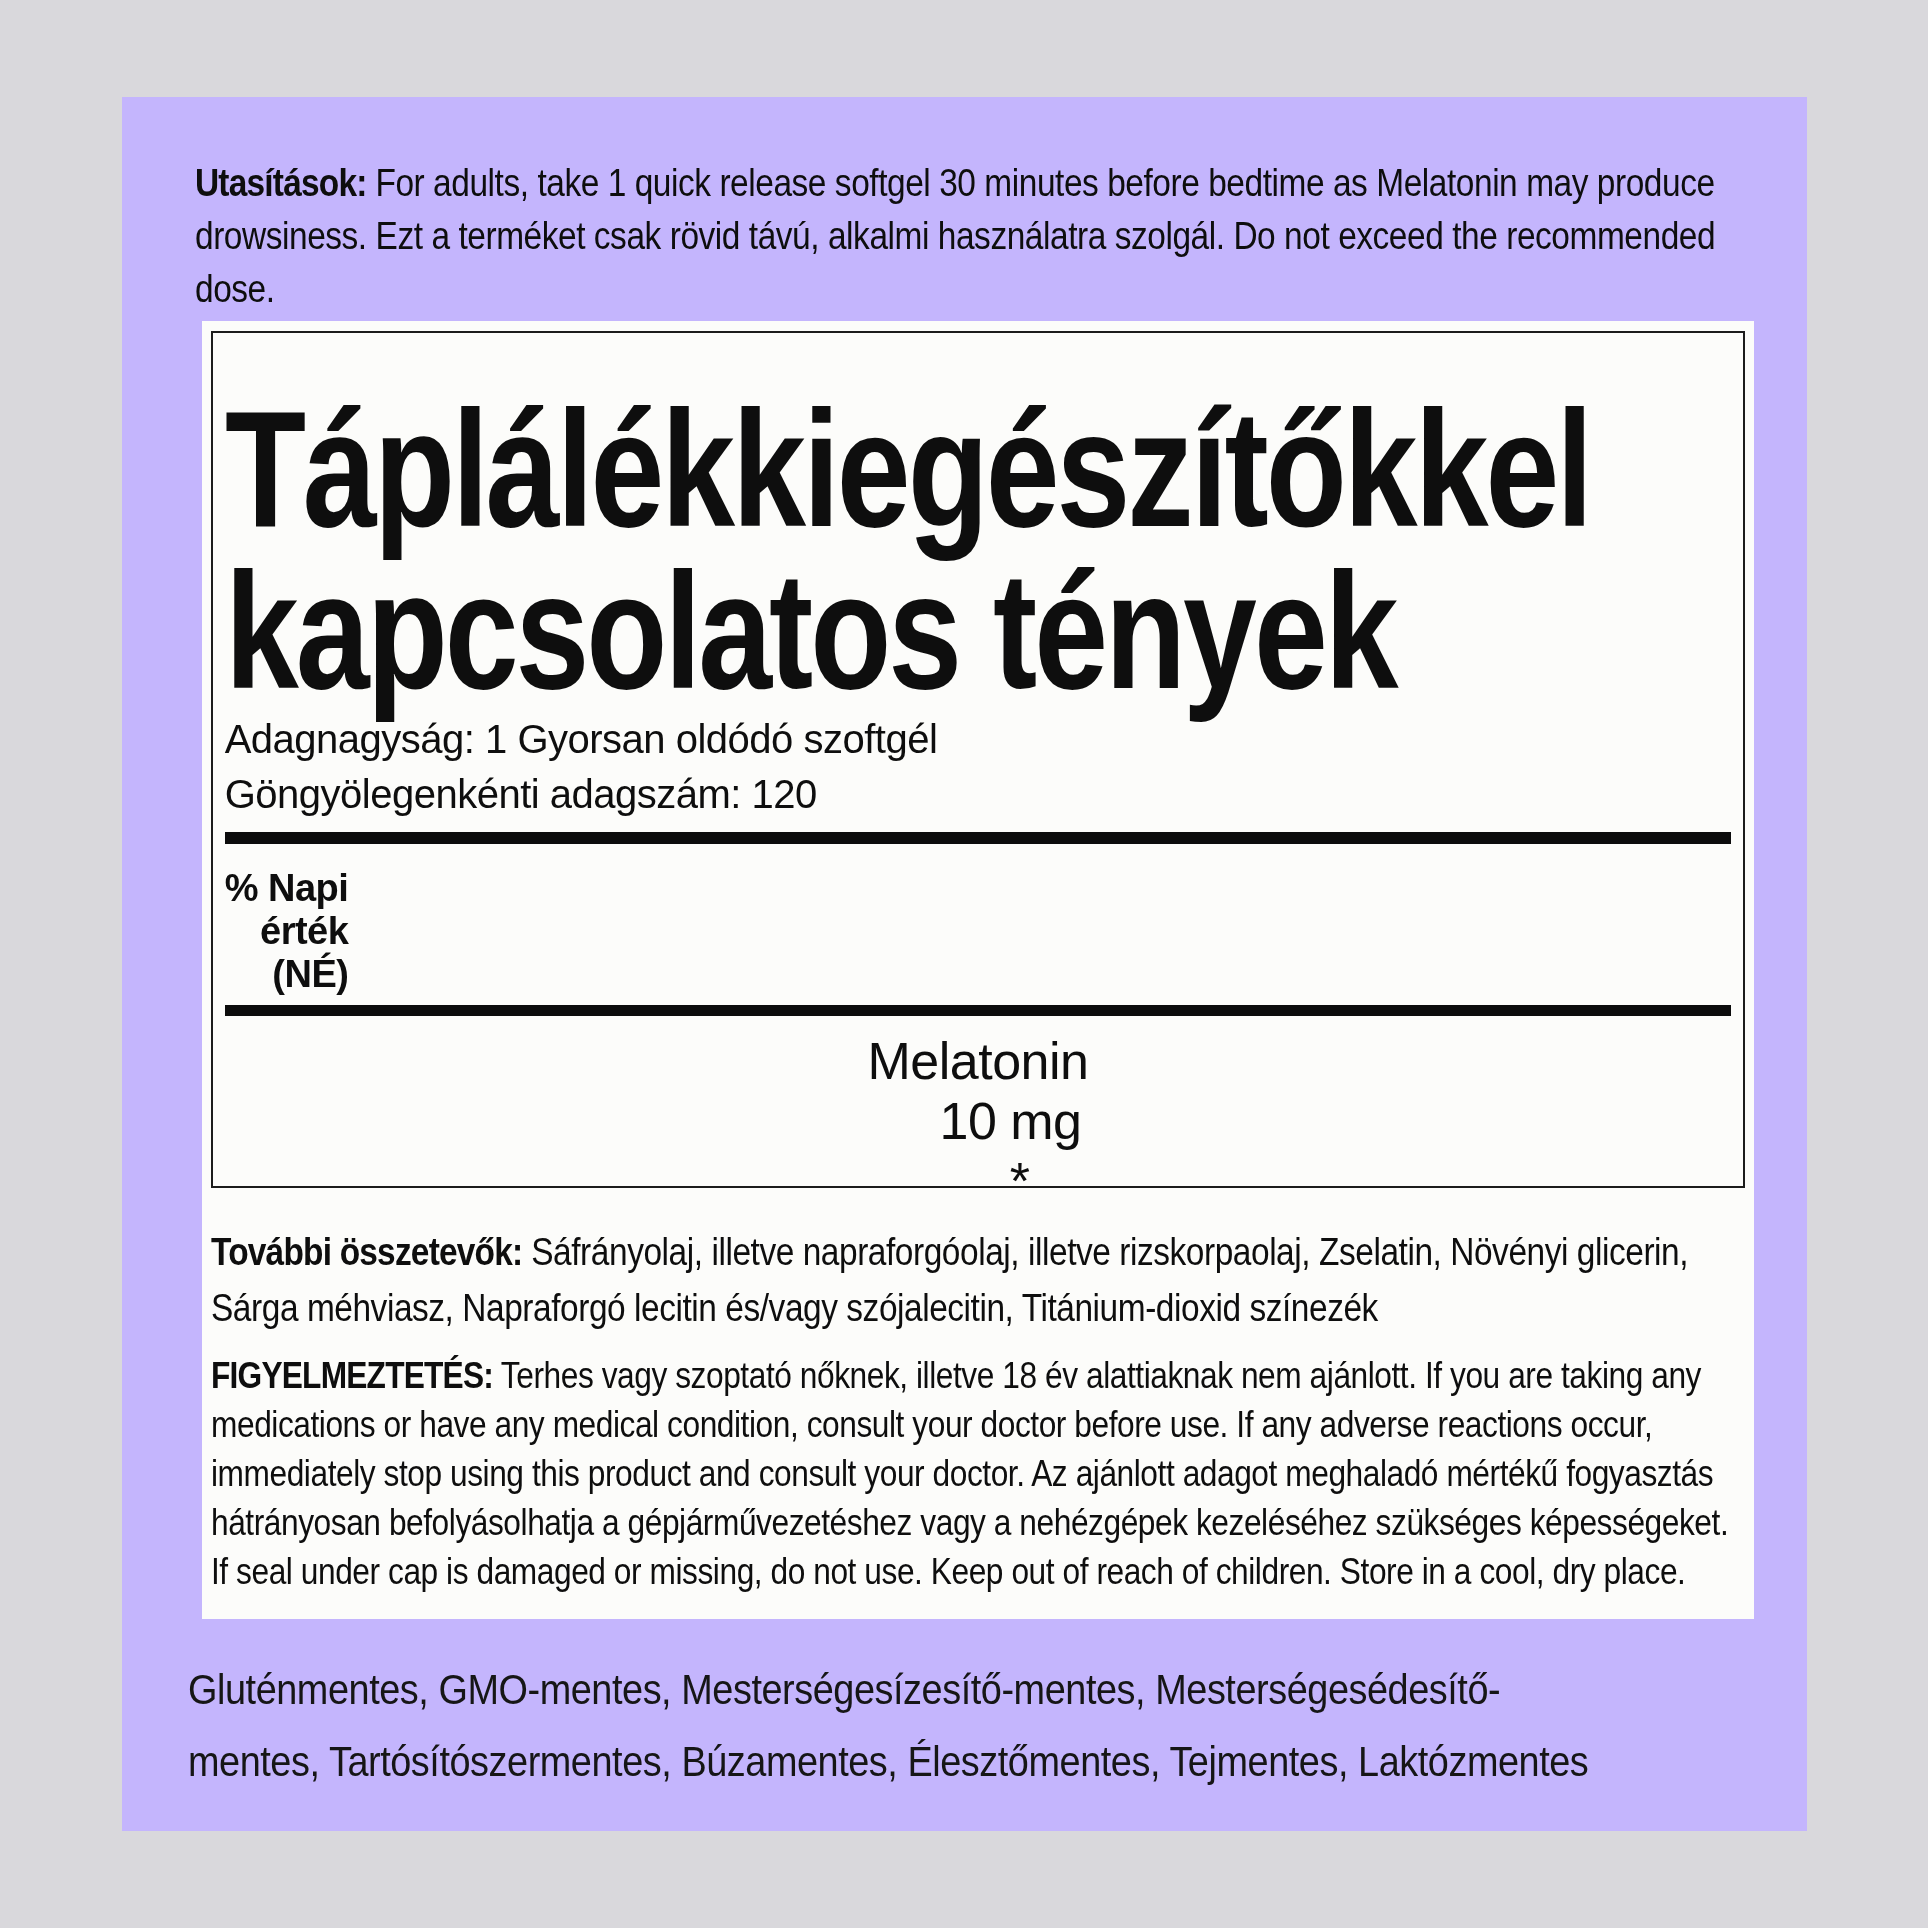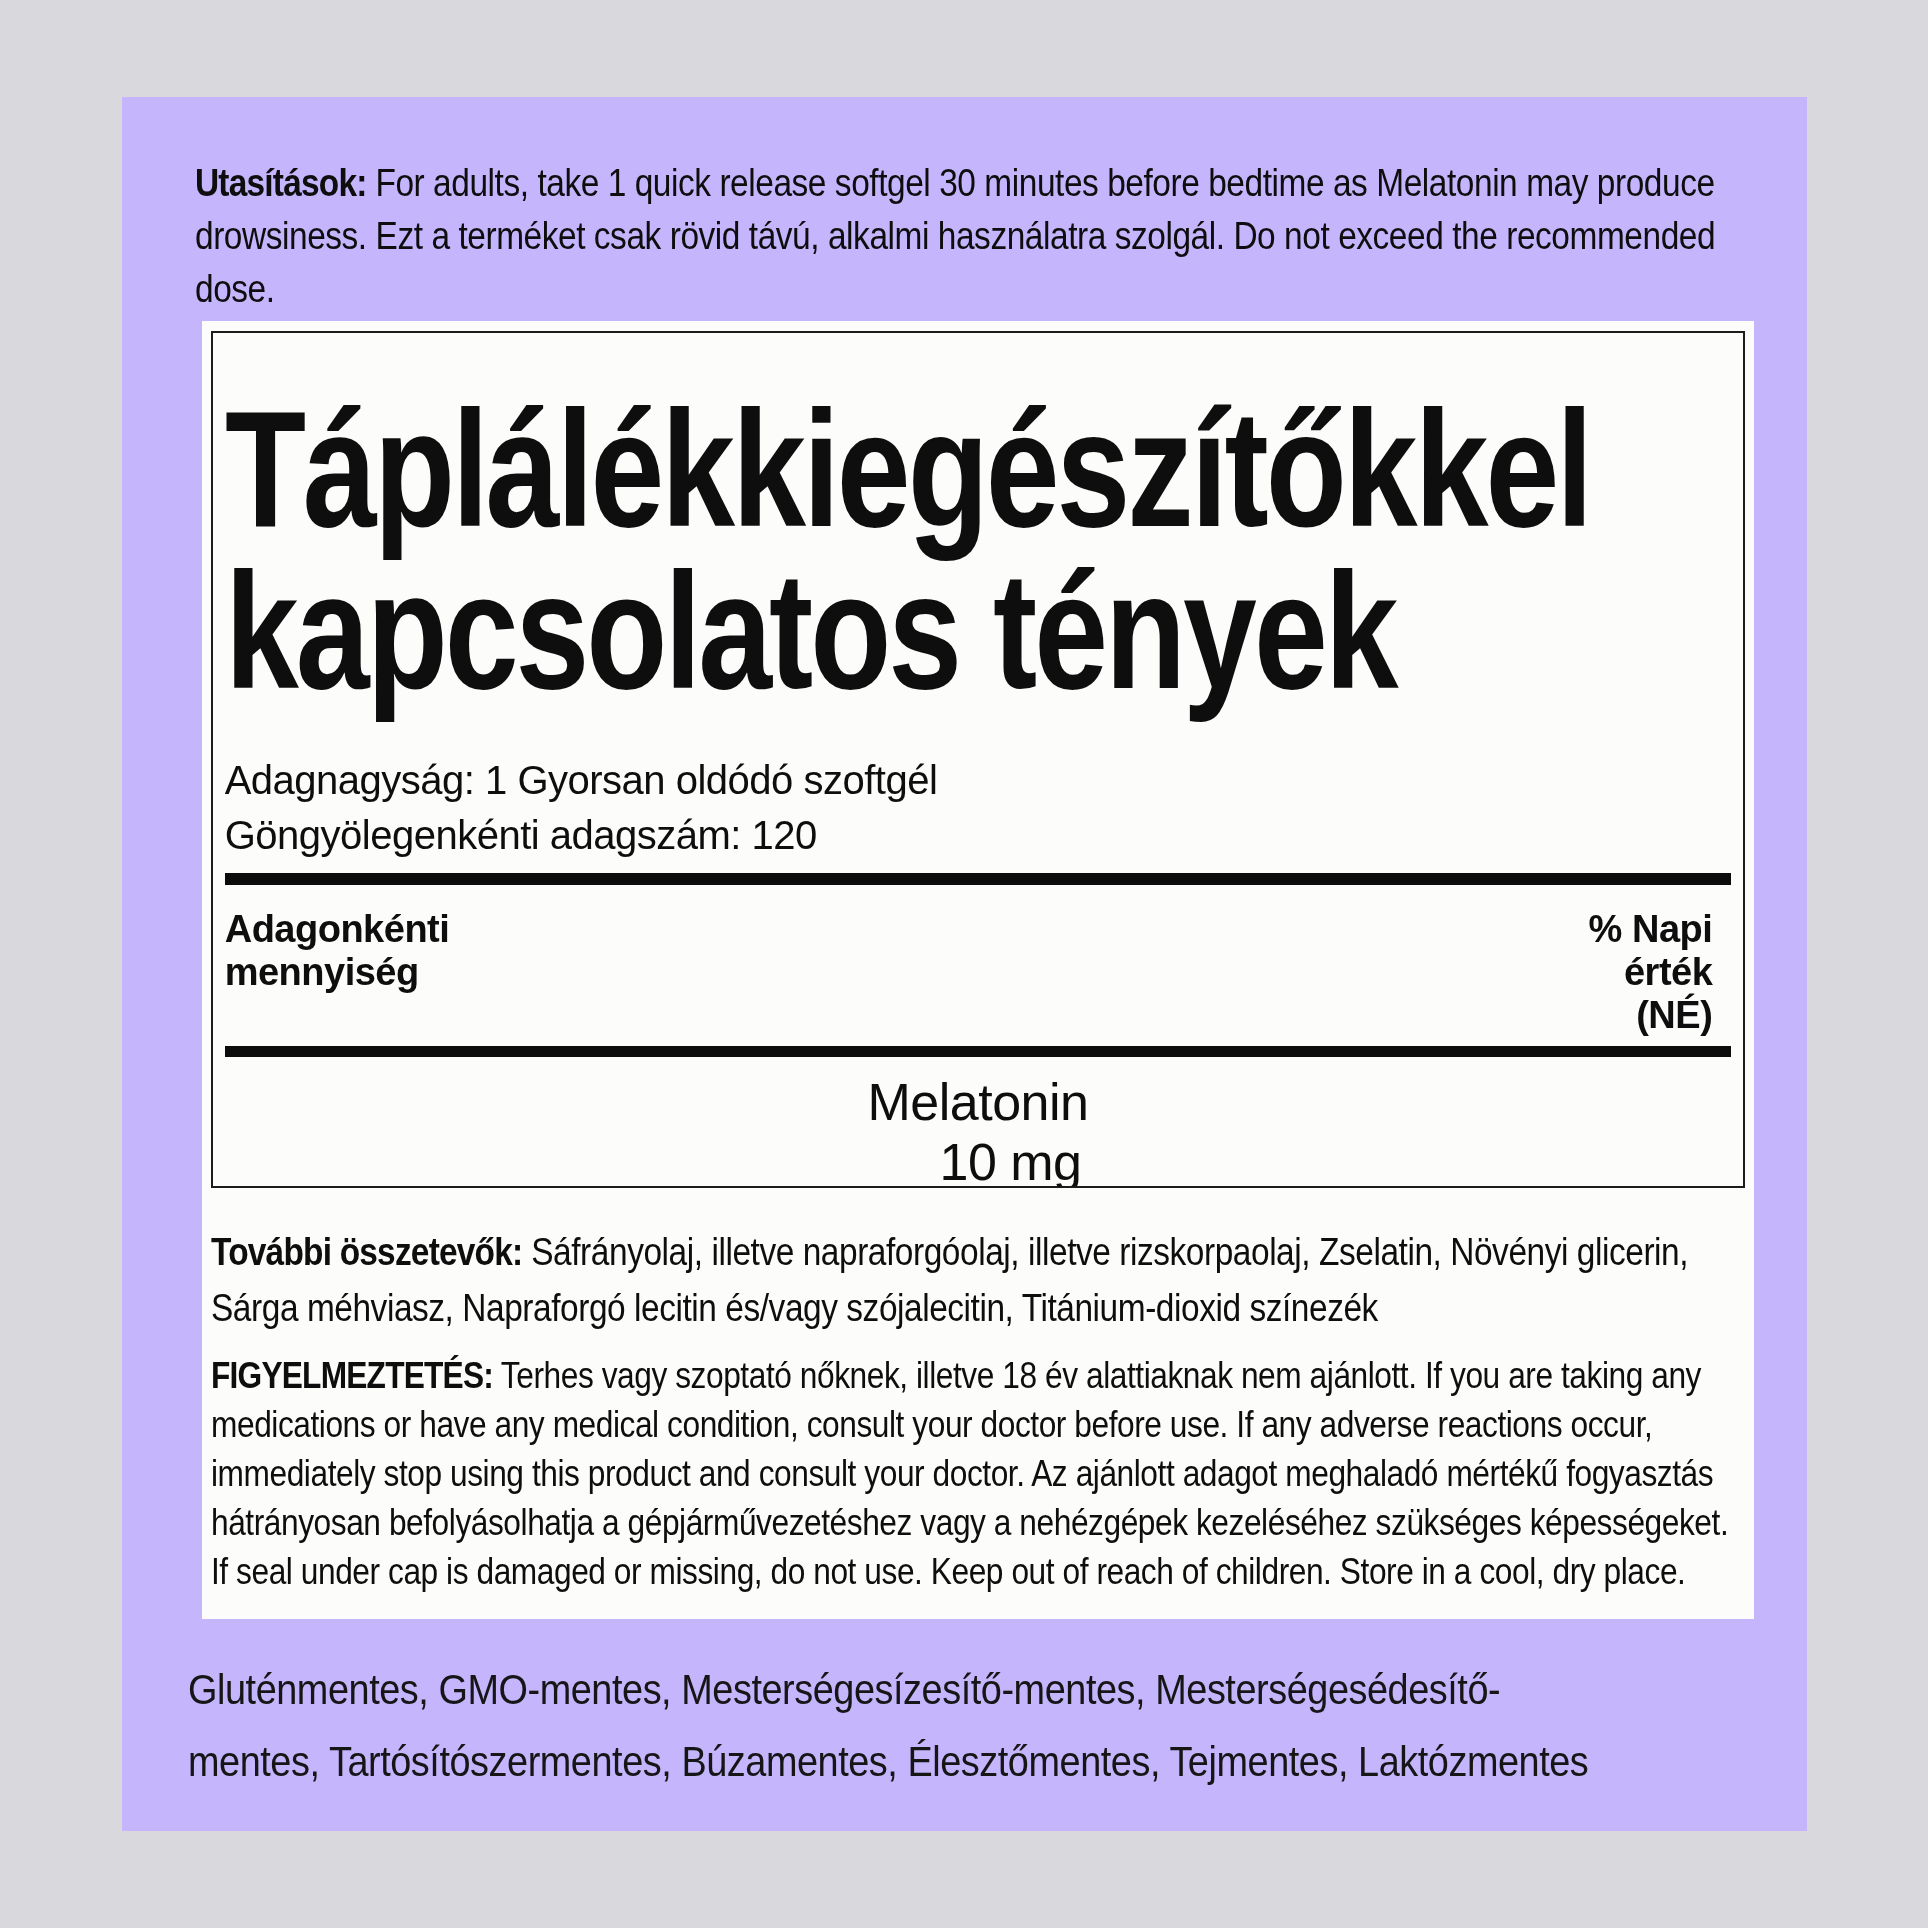--- a/index.html
+++ b/index.html
@@ -41,21 +41,21 @@
     background:#fcfcfa;
     height:857px;
     overflow:hidden;
   }
   .title-block{margin-top:55px;}
   .title-line{
     font-size:166px;font-weight:700;letter-spacing:-3.8px;
     line-height:162px;height:162px;white-space:nowrap;
     transform:scaleX(0.80);transform-origin:0 0;
   }
-  .serving{margin-top:41px;font-size:40px;line-height:55px;letter-spacing:-0.5px;}
+  .serving{font-size:40px;line-height:55px;letter-spacing:-0.5px;}
   .bar{background:#0c0c0c;width:100%;}
   .bar-thick{height:12.2px;margin-top:9.4px;}
   .bar-mid{height:11.3px;}
   .bar-thin{height:10.4px;}
   .facts-header{
     display:flex;justify-content:space-between;
     margin-top:22.6px;margin-bottom:9.4px;
     font-weight:700;font-size:38px;line-height:43px;letter-spacing:-0.5px;
     white-space:pre-line;
   }
@@ -102,22 +102,20 @@
       </div>
 
       <div class="serving">
         <div>Adagnagyság: 1 Gyorsan oldódó szoftgél</div>
         <div>Göngyölegenkénti adagszám: 120</div>
       </div>
 
       <div class="bar bar-thick"></div>
 
       <div class="facts-header">
-        <div class="amt-col">Adagonkénti
-mennyiség</div>
         <div class="dv-col">% Napi
 érték
 (NÉ)</div>
       </div>
 
       <div class="bar bar-mid"></div>
 
       <div class="nutrient-row">
         <div class="n-name">Melatonin</div>
         <div class="n-amount">10 mg</div>

